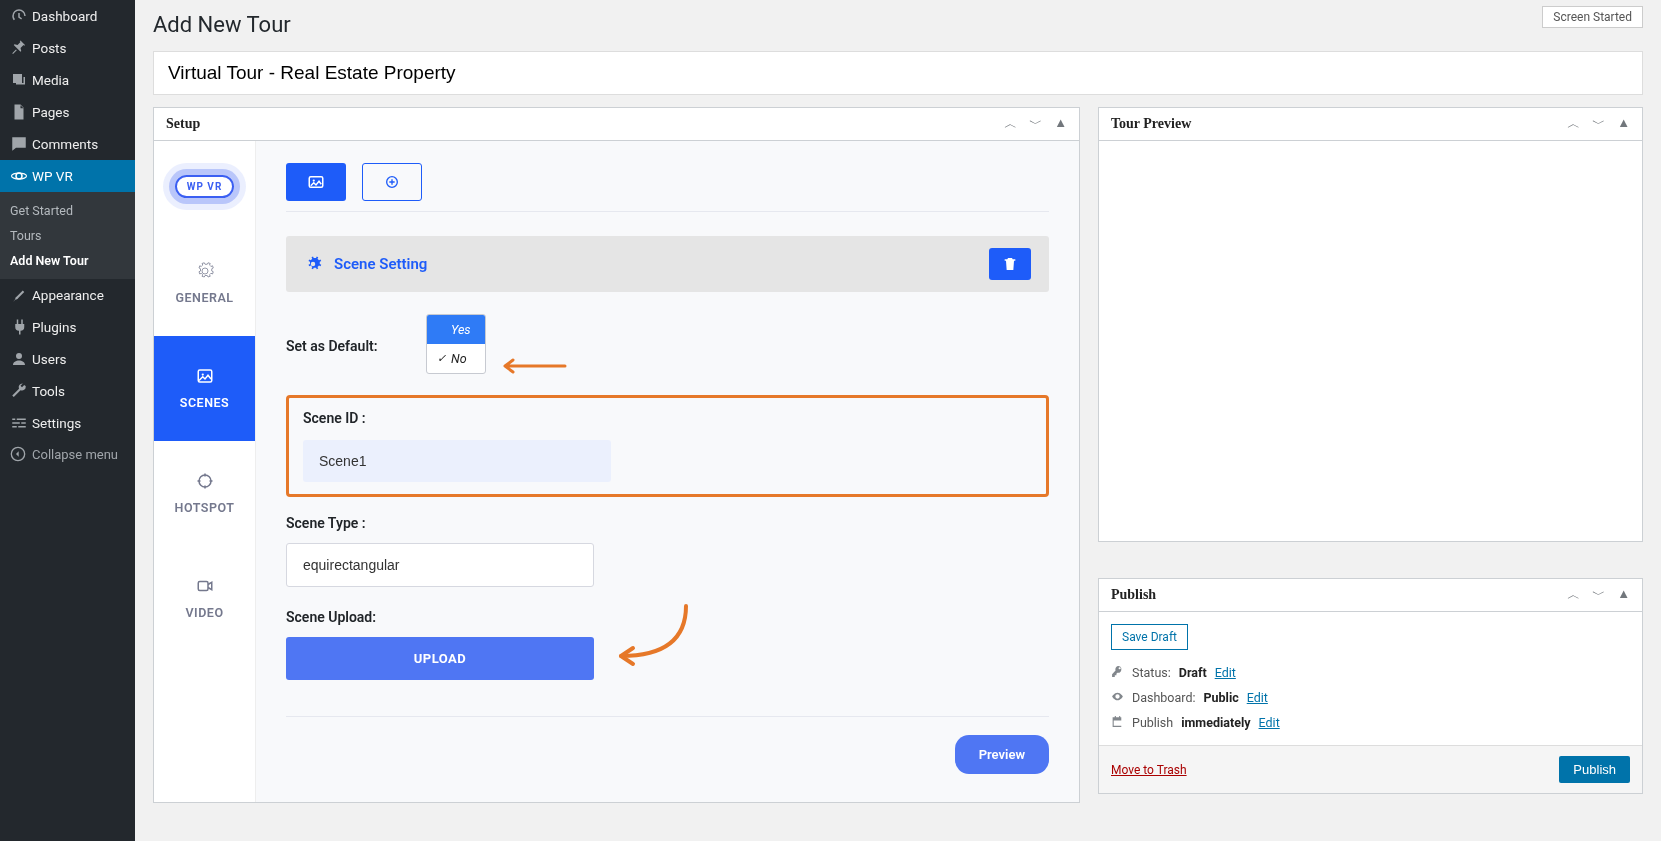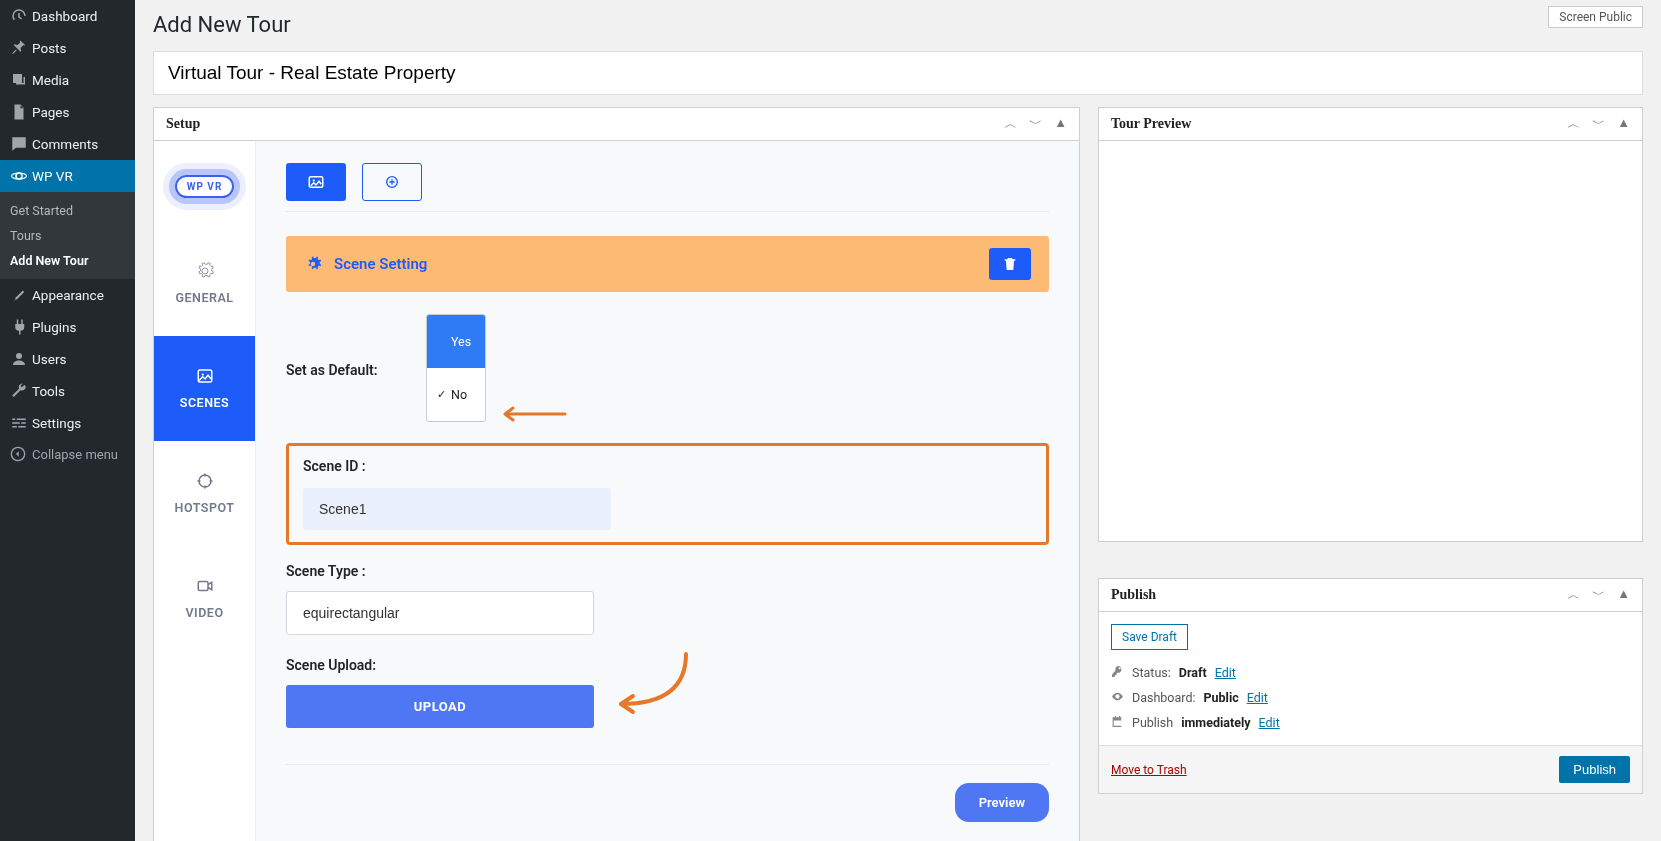--- a/index.html
+++ b/index.html
@@ -48,33 +48,33 @@
 .side-tab.active { background: #1e5cf9; color: #fff; }
 .side-tab svg { width: 18px; height: 18px; fill: currentColor; }
 .logo-badge { display: inline-flex; padding: 4px 10px; border: 2px solid #3b5ff2; border-radius: 14px; box-shadow: 0 0 0 6px rgba(59,95,242,0.28), 0 0 0 12px rgba(59,95,242,0.1); font-size: 10px; letter-spacing: 1px; color: #3b5ff2; font-weight: 700; }
 
 .setup-content { flex: 1; background: #f8f9fb; padding: 22px 30px 28px; }
 .type-tabs { display: flex; gap: 16px; margin-bottom: 24px; padding-bottom: 10px; border-bottom: 1px solid #e6e8ef; }
 .type-tab { width: 60px; height: 38px; display: flex; align-items: center; justify-content: center; border-radius: 3px; cursor: pointer; }
 .type-tab.active { background: #1e5cf9; color: #fff; }
 .type-tab.add { border: 1px solid #1e5cf9; color: #1e5cf9; }
 
-.setting-header { display: flex; align-items: center; justify-content: space-between; background: #fdba74; border-radius: 3px; padding: 12px 18px; margin-bottom: 22px; }
+.setting-header { display: flex; align-items: center; justify-content: space-between; background: #e5e5e5; border-radius: 3px; padding: 12px 18px; margin-bottom: 22px; }
 .setting-header .left { display: flex; align-items: center; gap: 12px; color: #1e5cf9; font-weight: 600; font-size: 15px; }
 .setting-header .left svg { width: 18px; height: 18px; fill: #1e5cf9; }
 .trash-btn { width: 42px; height: 32px; background: #1e5cf9; border-radius: 3px; display: flex; align-items: center; justify-content: center; cursor: pointer; }
 .trash-btn svg { width: 16px; height: 16px; fill: #fff; }
 
 .field-row { display: flex; align-items: center; margin-bottom: 18px; position: relative; }
 .field-label { width: 140px; font-size: 14px; color: #212529; font-weight: 600; }
 .field-body { flex: 1; }
 
 .dropdown-box { position: relative; display: inline-block; }
 .dd-menu { border: 1px solid #c7cad1; background: #fff; border-radius: 3px; overflow: hidden; width: 60px; }
-.dd-opt { padding: 19px 10px; font-size: 12.5px; display: flex; align-items: center; gap: 4px; cursor: pointer; }
+.dd-opt { padding: 7px 10px; font-size: 12.5px; display: flex; align-items: center; gap: 4px; cursor: pointer; font-style: italic; }
 .dd-opt.selected { background: #2f7bf6; color: #fff; }
 .dd-check { font-size: 11px; width: 10px; }
 
 .arrow-right { display: inline-flex; align-items: center; color: #e67829; margin-left: 8px; }
 .arrow-right svg { width: 70px; height: 16px; }
 
 .highlight-box { border: 3px solid #e67829; border-radius: 4px; padding: 12px 14px; margin-bottom: 18px; }
 .highlight-box .fl { font-size: 14px; font-weight: 600; color: #212529; margin-bottom: 14px; }
 .txt-input { width: 308px; padding: 13px 16px; background: #ebf0fd; border: none; border-radius: 3px; font-size: 14px; color: #333; }
 .txt-input.outline { background: #fff; border: 1px solid #d6d8e0; }
@@ -216,21 +216,21 @@
           <circle cx="12" cy="12" r="10" fill="none" stroke="#a0a5aa" stroke-width="2"></circle>
           <path d="M13 8l-4 4 4 4"></path>
         </svg>
       <span>Collapse menu</span>
     </div>
   </nav>
 
   <main class="main">
     <div class="page-head">
       <h1>Add New Tour</h1>
-      <div class="screen-opts">Screen Public</div>
+      <div class="screen-opts">Screen Started</div>
     </div>
 
     <input class="title-input" type="text" value="Virtual Tour - Real Estate Property" style="">
 
     <div class="columns">
       <div class="col-left">
         <div class="postbox">
           <div class="postbox-head">
             <h2>Setup</h2>
             <div class="ctrls">

